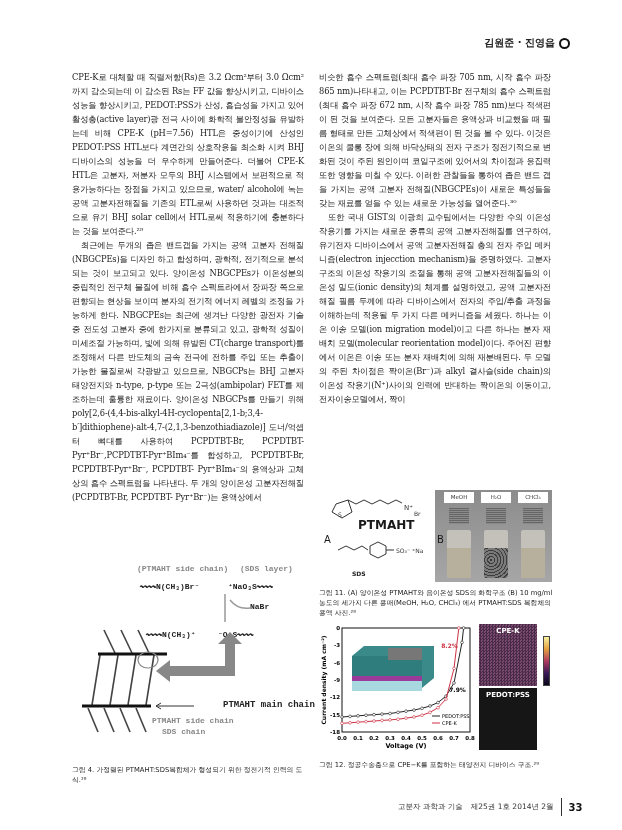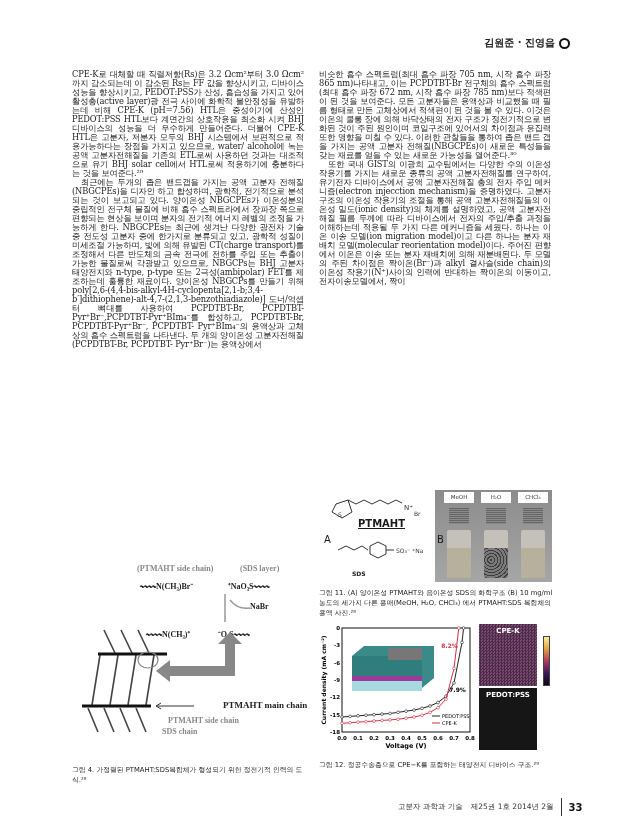--- a/index.html
+++ b/index.html
@@ -1,28 +1,28 @@
 <!DOCTYPE html>
 <html><head>
 <meta charset="utf-8">
 <style>
   html, body { margin:0; padding:0; background:#ffffff; }
   body { width:622px; height:830px; position:relative; overflow:hidden;
          font-family:"DejaVu Serif", serif; color:#1a1a1a; }
   .header { position:absolute; top:36px; right:52px; font-family:"DejaVu Sans", sans-serif;
             font-size:10px; font-weight:bold; color:#222; display:flex; align-items:center; gap:4px; }
   .header .ring { width:7px; height:7px; border:2px solid #111; border-radius:50%; display:inline-block; }
-  .col { position:absolute; font-size:8.3px; line-height:9px; text-align:justify; letter-spacing:-0.15px; }
+  .col { position:absolute; font-size:8.3px; line-height:14px; text-align:justify; letter-spacing:-0.15px; }
   .col p { margin:0; }
   .col p.indent { text-indent:9px; }
   #col-left { left:72px; top:70px; width:232px; }
   #col-right { left:319px; top:70px; width:232px; }
 
   
-  #fig10 { position:absolute; left:40px; top:560px; width:270px; height:210px; font-family:Liberation Serif, serif; }
+  #fig10 { position:absolute; left:40px; top:560px; width:270px; height:210px; font-family:Liberation Mono, monospace; }
   #fig10 .lbl { position:absolute; font-size:8px; font-weight:bold; color:#222; white-space:nowrap; }
   #fig10 .lbl.gray { color:#888; }
   .caption { font-family:"DejaVu Sans", sans-serif; font-size:6.8px; line-height:10px; color:#222; }
   .caption b { font-weight:normal; }
   #fig10-cap { position:absolute; left:72px; top:765px; width:238px; }
 
   
   #fig11 { position:absolute; left:322px; top:490px; width:230px; height:92px; font-family:"DejaVu Sans", sans-serif; }
   #fig11-photo { position:absolute; left:113px; top:0; width:117px; height:92px; background:linear-gradient(#8c8c8c,#a6a6a6); }
   .vial { position:absolute; top:0; width:30px; height:92px; }
@@ -66,21 +66,21 @@
 
 <div id="fig10">
   <span class="lbl gray" style="left:97px;top:4px;">(PTMAHT side chain)</span>
   <span class="lbl gray" style="left:200px;top:4px;">(SDS layer)</span>
   <span class="lbl" style="left:100px;top:20px;">〰〰N(CH₃)Br⁻</span>
   <span class="lbl" style="left:188px;top:20px;">⁺NaO₃S〰〰</span>
   <span class="lbl" style="left:210px;top:42px;">NaBr</span>
   <span class="lbl" style="left:106px;top:68px;">〰〰N(CH₃)⁺</span>
   <span class="lbl" style="left:178px;top:68px;">⁻O₃S〰〰</span>
   <span class="lbl" style="left:160px;top:140px;font-size:9px;padding-left:23px;">PTMAHT main chain</span>
-  <span class="lbl gray" style="left:128px;top:156px;text-align:right;">PTMAHT side chain</span>
+  <span class="lbl gray" style="left:112px;top:156px;text-align:right;">PTMAHT side chain</span>
   <span class="lbl gray" style="left:122px;top:167px;">SDS chain</span>
   <svg width="270" height="210" style="position:absolute;left:0;top:0;">
     <g stroke="#999" stroke-width="1.5" fill="none">
       <line x1="185" y1="34" x2="185" y2="62"></line>
       <path d="M190 40 q8 10 20 8"></path>
     </g>
     <g stroke="#444" stroke-width="1.6">
       <line x1="64" y1="70" x2="75" y2="93"></line>
         <line x1="81" y1="70" x2="92" y2="93"></line>
         <line x1="98" y1="70" x2="109" y2="93"></line>
@@ -112,21 +112,21 @@
       <path d="M26 10 l8 4 l8 -4 l8 4 l8 -4 l8 4 l8 -4 l6 3"></path>
       <path d="M16 60 l8 -4 l8 4 l8 -4 l6 4"></path>
       <polygon points="48,56 56,52 64,56 64,64 56,68 48,64"></polygon>
       <line x1="64" y1="60" x2="72" y2="60"></line>
     </g>
     <text x="82" y="20" font-size="7" font-family="DejaVu Sans, sans-serif" fill="#333">N⁺</text>
     <text x="92" y="26" font-size="6" font-family="DejaVu Sans, sans-serif" fill="#333">Br</text>
     <text x="16" y="27" font-size="6" font-family="DejaVu Sans, sans-serif" fill="#333">S</text>
     <text x="74" y="63" font-size="6" font-family="DejaVu Sans, sans-serif" fill="#333">SO₃⁻ ⁺Na</text>
   </svg>
-  <span style="position:absolute;left:36px;top:28px;font-size:10px;font-weight:bold;text-decoration:underline;">PTMAHT</span>
+  <span style="position:absolute;left:36px;top:28px;font-size:12px;font-weight:bold;">PTMAHT</span>
   <span style="position:absolute;left:30px;top:80px;font-size:6px;font-weight:bold;">SDS</span>
   <span style="position:absolute;left:2px;top:44px;font-size:10px;">A</span>
   <div id="fig11-photo">
     <span style="position:absolute;left:2px;top:44px;font-size:10px;">B</span>
     <div class="vial" style="left:9px;">
         <div class="tag">MeOH</div>
         <div class="cap"></div>
         <div class="glass">
           <div class="liq"></div>
         </div>

